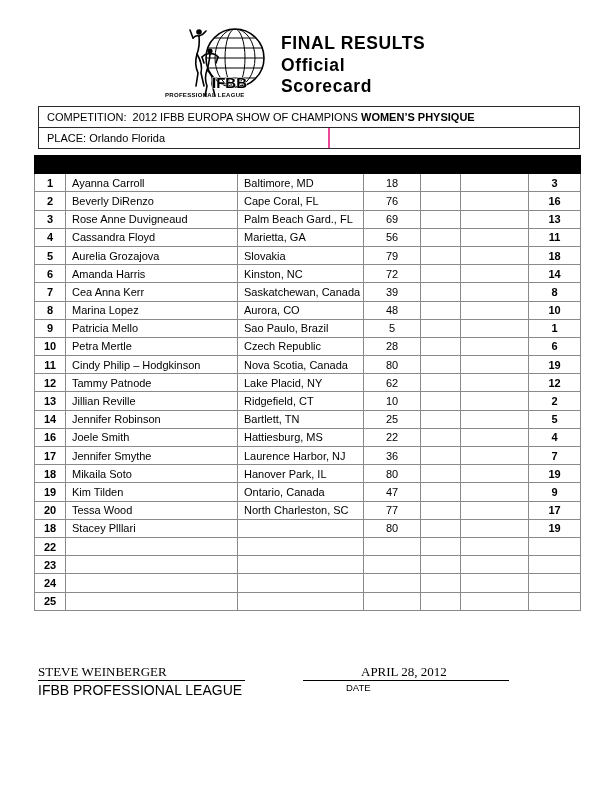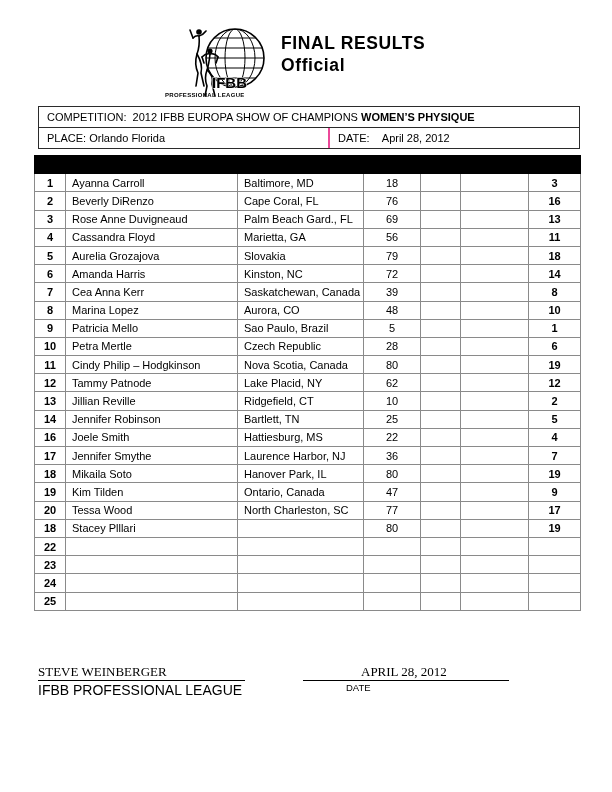--- a/index.html
+++ b/index.html
@@ -91,39 +91,36 @@
       <path d="M47 28 Q46 38 44 44 Q41 52 44 60 L42 70"></path>
       <path d="M44 44 Q51 50 49 58 L52 70"></path>
     </g>
     <text x="49" y="62" font-family="Liberation Sans, sans-serif" font-size="15" font-weight="bold" fill="#000" stroke="#fff" stroke-width="0.9" paint-order="stroke">IFBB</text>
     <text x="2" y="71" font-family="Liberation Sans, sans-serif" font-size="6" font-weight="bold" fill="#000" letter-spacing="0.3">PROFESSIONAL LEAGUE</text>
   </svg>
 
   <div class="title-block">
     <div>FINAL RESULTS</div>
     <div>Official</div>
+    <div>Scorecard</div>
   </div>
 
   <div class="comp-table">
     <div class="comp-row first">
       <div class="comp-cell">
         <span>COMPETITION:</span><span>&nbsp;&nbsp;</span>
         <span>2012 IFBB EUROPA SHOW OF CHAMPIONS</span><span>&nbsp;</span>
         <span class="b">WOMEN’S PHYSIQUE</span>
       </div>
     </div>
     <div class="comp-row">
       <div class="comp-cell place">
         <span>PLACE:</span><span>&nbsp;</span>
         <span>Orlando Florida</span>
       </div>
-      <div class="comp-cell date">
-        <span>DATE:</span><span>&nbsp;&nbsp;&nbsp;&nbsp;</span>
-        <span>April 28, 2012</span>
-      </div>
     </div>
   </div>
 
   <table class="results">
     <colgroup>
       <col style="width:31px">
         <col style="width:172px">
         <col style="width:126px">
       <col style="width:57px">
         <col style="width:40px">

